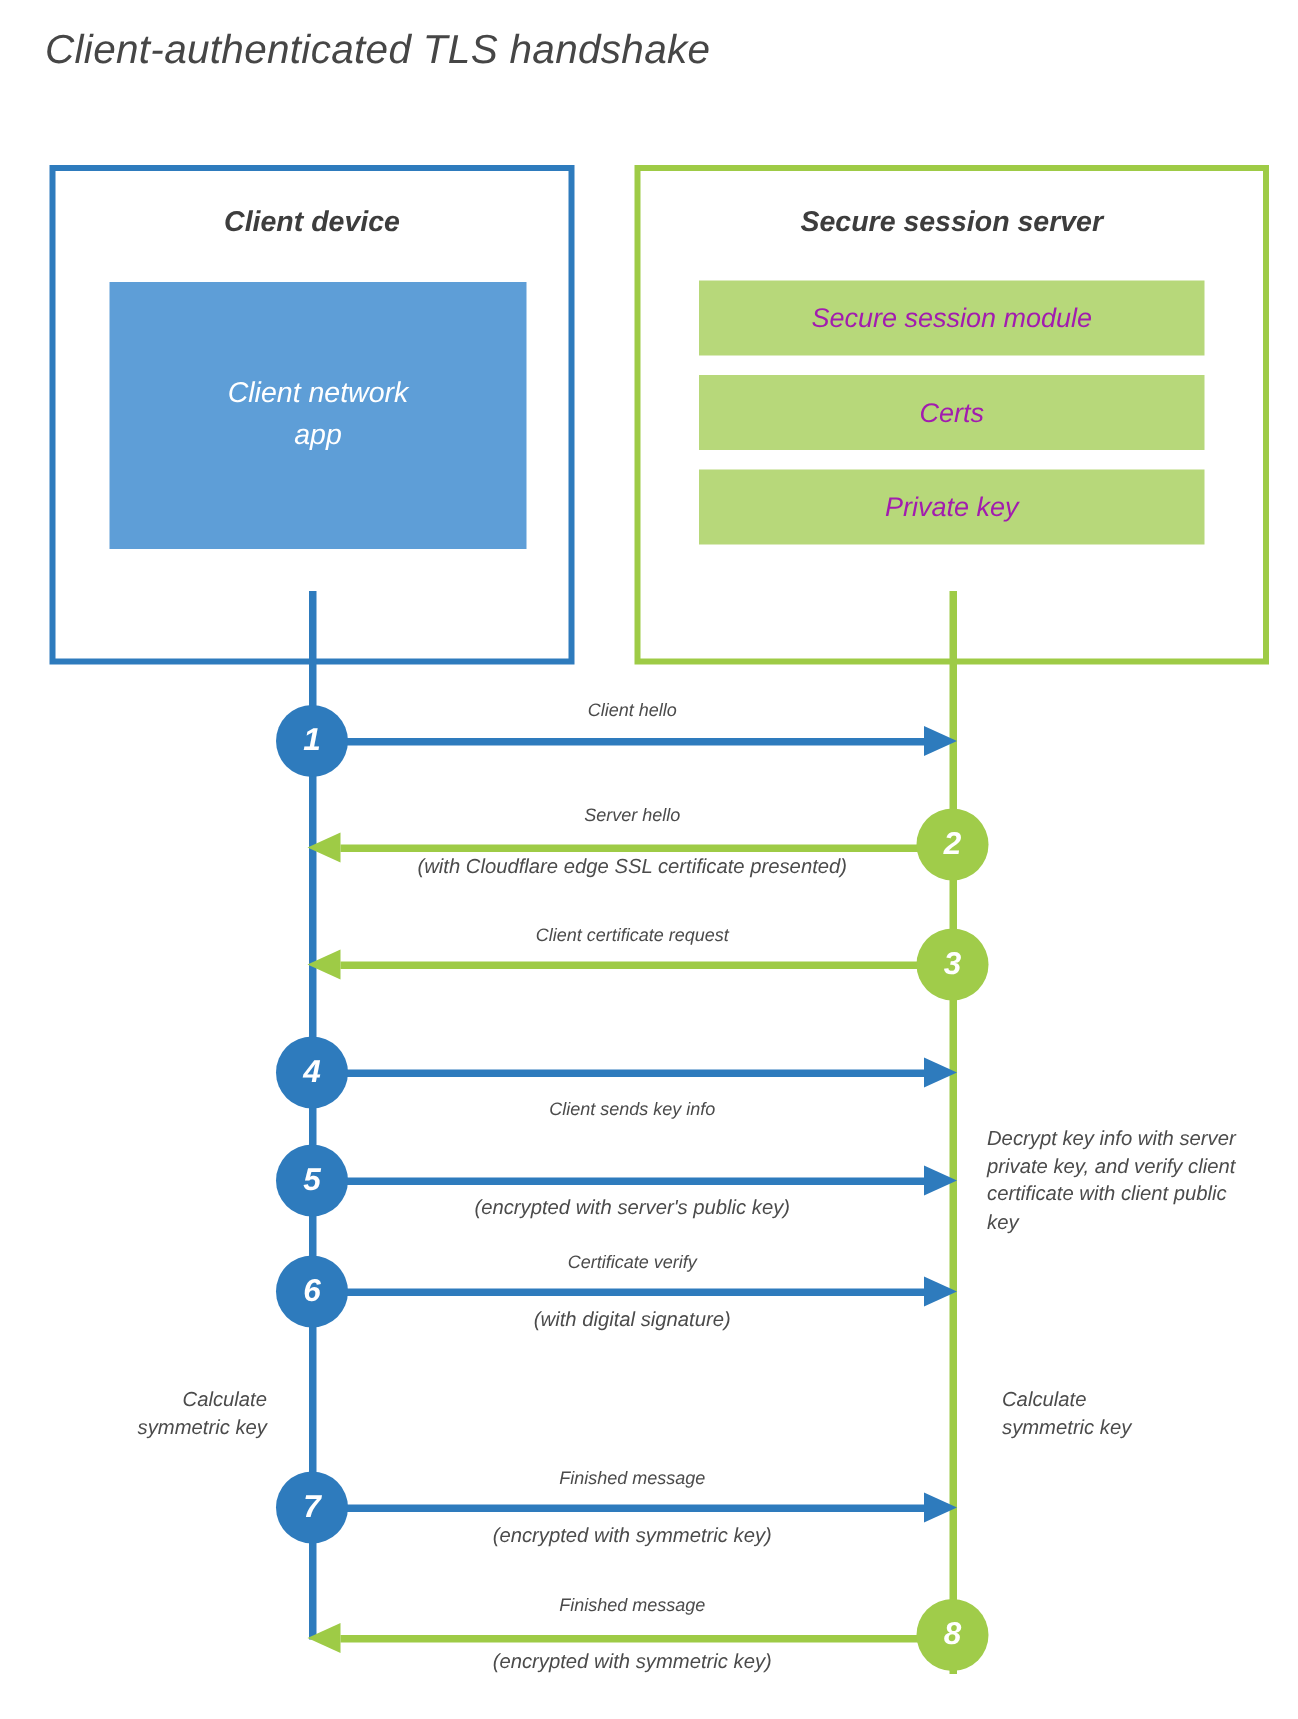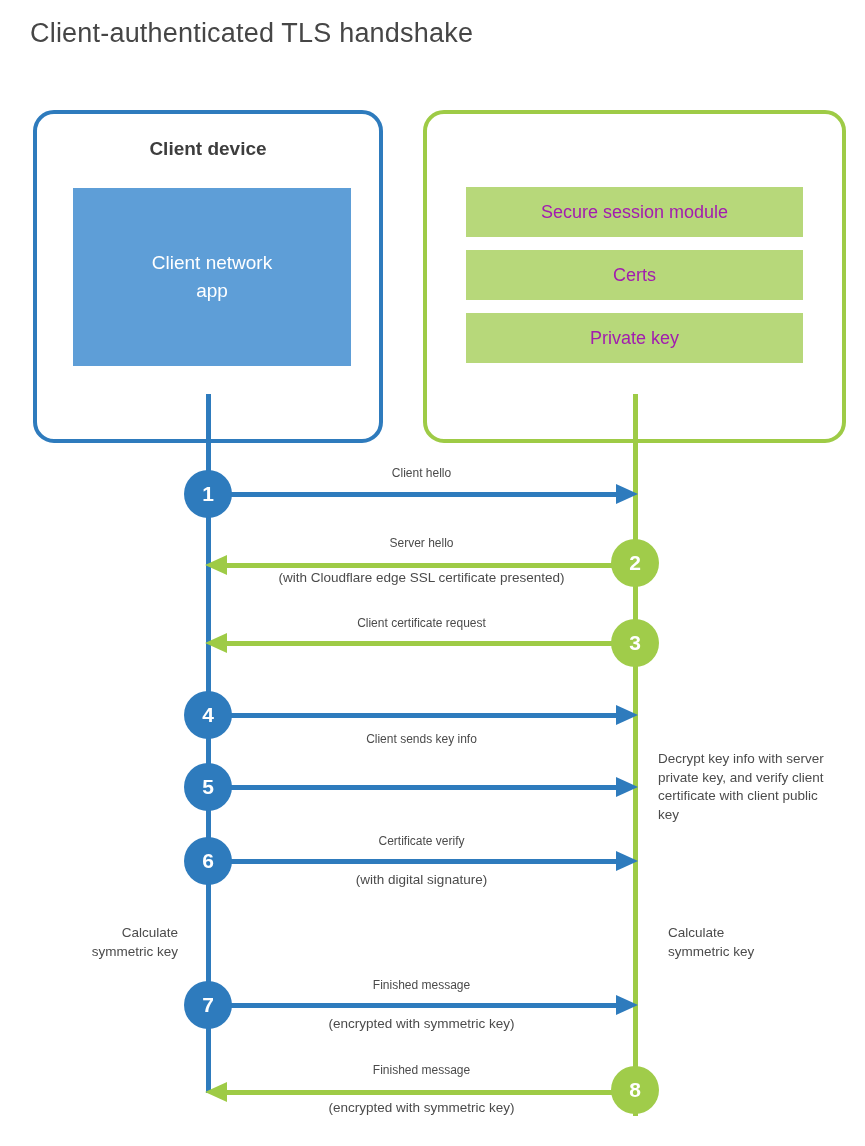--- a/index.html
+++ b/index.html
@@ -1,27 +1,27 @@
 <!DOCTYPE html>
 <html><head>
 <meta charset="utf-8">
 <style>
-  * { margin:0; padding:0; box-sizing:border-box; }
+  * { margin:0; padding:0; box-sizing:border-box;font-style:italic; }
   html,body { background:#ffffff; }
   body { font-family:"Liberation Sans","DejaVu Sans",sans-serif; }
   .canvas {
     position:relative; width:865px; height:1146px; background:#fff;
     overflow:hidden;
   }
   .diagram-title {
     position:absolute; left:30px; top:18px;
     font-size:27px; font-weight:300; color:#464646; letter-spacing:0.2px;
   }
   
-  .actor-box { position:absolute; top:110px; height:333px; background:#fff;border-radius:21px; }
+  .actor-box { position:absolute; top:110px; height:333px; background:#fff; }
   .client-box { left:33px; width:350px; border:4px solid #2e7bbd; }
   .server-box { left:423px; width:423px; border:4px solid #9ecb46; }
   .actor-title {
     margin-top:24px; text-align:center;
     font-size:19px; font-weight:bold; color:#3d3d3d;
   }
   .client-inner {
     position:absolute; left:36px; top:74px; width:278px; height:178px;
     background:#5e9ed7; color:#fff; font-size:19px; line-height:1.45;
     display:flex; align-items:center; justify-content:center; text-align:center;
@@ -78,20 +78,21 @@
 
   <div class="diagram-title">Client-authenticated TLS handshake</div>
 
   <div class="actor-box client-box">
     <div class="actor-title">Client device</div>
     <div class="client-inner">Client network
 app</div>
   </div>
 
   <div class="actor-box server-box">
+    <div class="actor-title">Secure session server</div>
     <div class="server-bar bar-1">Secure session module</div>
     <div class="server-bar bar-2">Certs</div>
     <div class="server-bar bar-3">Private key</div>
   </div>
 
   <div class="lifeline blue"></div>
   <div class="lifeline green"></div>
 
   <div class="msg-label" style="top:466px">Client hello</div>
   <div class="arrow-line blue" style="left:208px; top:492px; width:408px"></div>
@@ -109,20 +110,21 @@
   <div class="arrow-line green" style="left:227px; top:641px; width:408px"></div>
   <div class="step-circle green" style="left:611px; top:619px">3</div>
 
   <div class="arrow-line blue" style="left:208px; top:713px; width:408px"></div>
   <div class="arrow-head head-right blue" style="left:616px; top:705px"></div>
   <div class="step-circle blue" style="left:184px; top:691px">4</div>
 
   <div class="msg-label" style="top:732px">Client sends key info</div>
   <div class="arrow-line blue" style="left:208px; top:785px; width:408px"></div>
   <div class="arrow-head head-right blue" style="left:616px; top:777px"></div>
+  <div class="msg-sub" style="top:797px">(encrypted with server's public key)</div>
   <div class="step-circle blue" style="left:184px; top:763px">5</div>
 
   <div class="msg-label" style="top:834px">Certificate verify</div>
   <div class="arrow-line blue" style="left:208px; top:859px; width:408px"></div>
   <div class="arrow-head head-right blue" style="left:616px; top:851px"></div>
   <div class="msg-sub" style="top:872px">(with digital signature)</div>
   <div class="step-circle blue" style="left:184px; top:837px">6</div>
 
   <div class="side-note note-decrypt">Decrypt key info with server private key, and verify client certificate with client public key</div>
   <div class="side-note note-calc-left">Calculate

